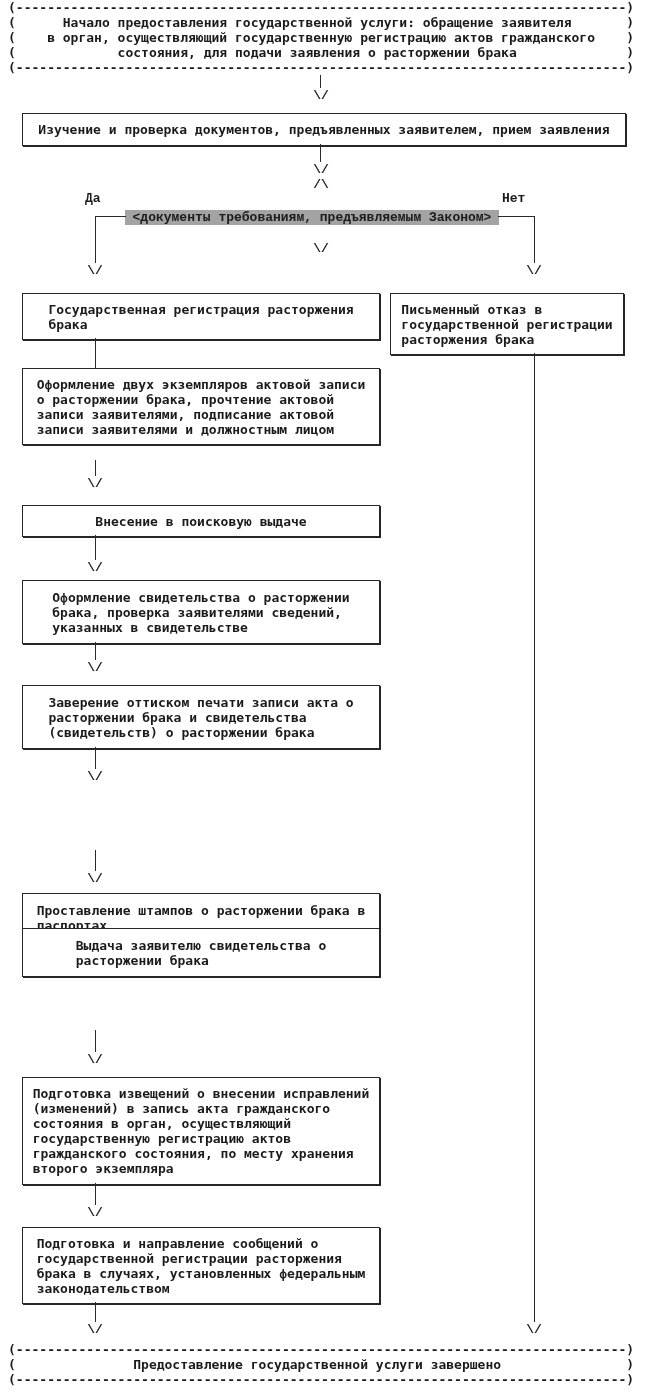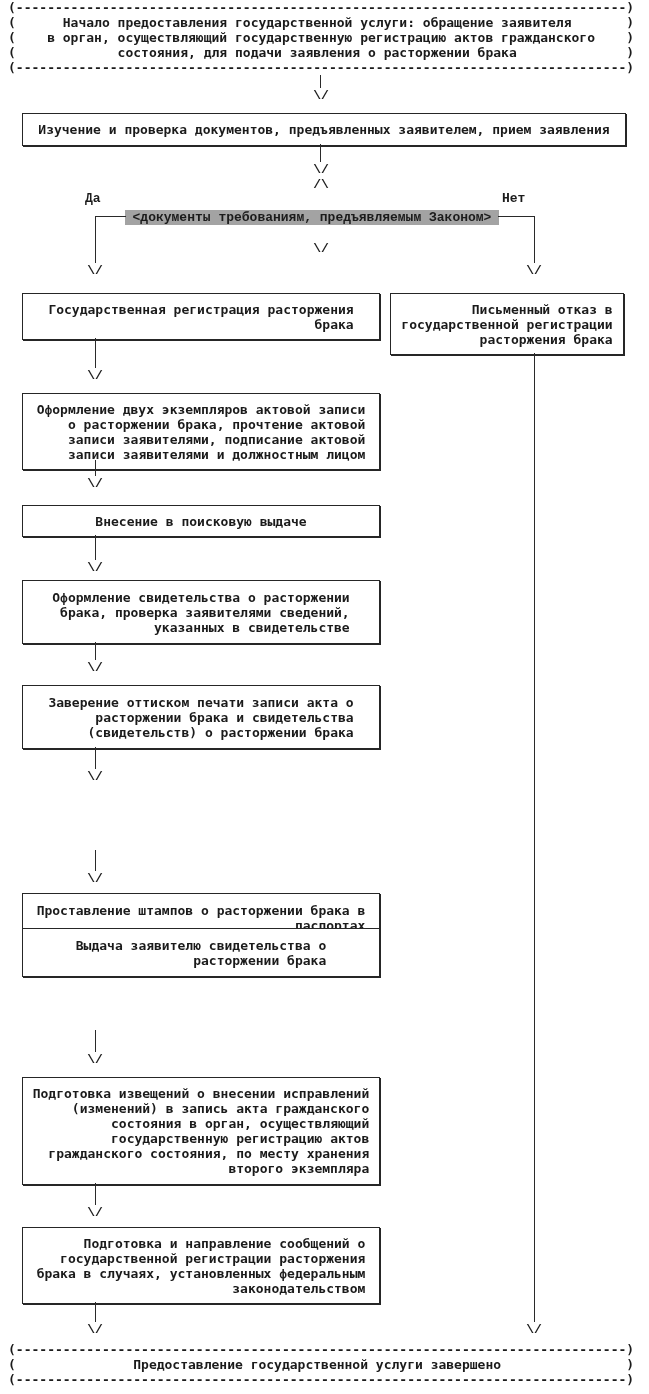--- a/index.html
+++ b/index.html
@@ -6,21 +6,21 @@
   .canvas{
     position:relative;width:649px;height:1394px;background:#ffffff;overflow:hidden;
     font-family:"Liberation Mono","DejaVu Sans Mono",monospace;
     font-weight:700;font-size:13px;line-height:15px;color:#1b1b1b;
   }
   .t{position:absolute;margin:0;white-space:pre;}
   .bx{
     position:absolute;border:1px solid #262626;box-shadow:1px 1px 0 #262626;
     background:#ffffff;display:flex;align-items:center;justify-content:center;
   }
-  .bx pre{margin:0;white-space:pre;text-align:right;}
+  .bx pre{margin:0;white-space:pre;text-align:left;}
   .vl{position:absolute;width:1px;background:#2a2a2a;}
   .hl{position:absolute;height:1px;background:#2a2a2a;}
   .ar{position:absolute;width:18px;height:15px;text-align:center;background:#ffffff;white-space:pre;}
   .ov{position:absolute;height:15px;background:#a3a3a3;text-align:center;white-space:pre;}
   .lbl{position:absolute;white-space:pre;}
 </style>
 </head>
 <body>
 
 <div class="canvas">
@@ -64,21 +64,21 @@
   <div class="bx" style="left:22px;top:293px;width:356px;height:45px">
     <pre>Государственная регистрация расторжения
 брака</pre>
   </div>
 
   <div class="vl" style="left:534px;top:353px;height:970px"></div>
   <div class="ar" style="left:525px;top:1322px">\/</div>
 
   <div class="vl" style="left:95px;top:338px;height:32px"></div>
   <div class="ar" style="left:86px;top:368px">\/</div>
-  <div class="bx" style="left:22px;top:393px;width:356px;height:75px">
+  <div class="bx" style="left:22px;top:368px;width:356px;height:75px">
     <pre>Оформление двух экземпляров актовой записи
 о расторжении брака, прочтение актовой
 записи заявителями, подписание актовой
 записи заявителями и должностным лицом</pre>
   </div>
 
   <div class="vl" style="left:95px;top:460px;height:18px"></div>
   <div class="ar" style="left:86px;top:476px">\/</div>
   <div class="bx" style="left:22px;top:505px;width:356px;height:30px">
     <pre>Внесение в поисковую выдаче</pre>

